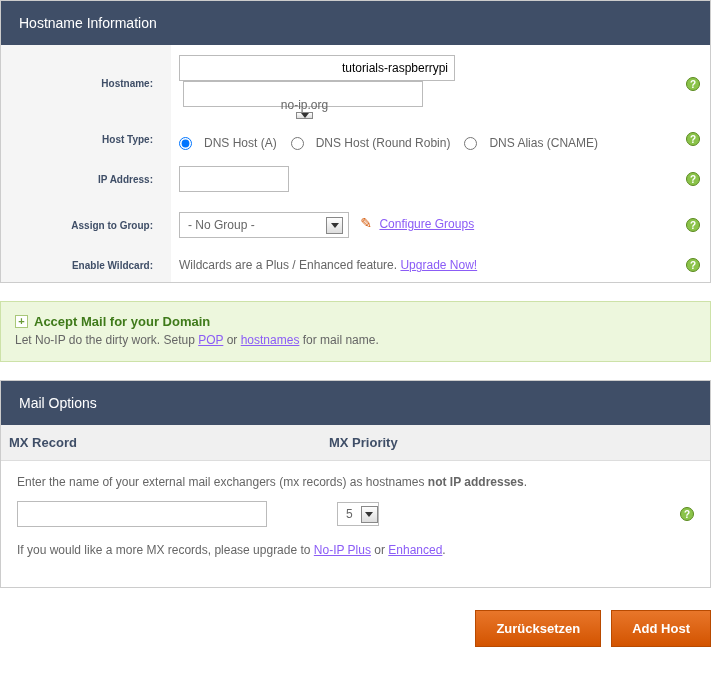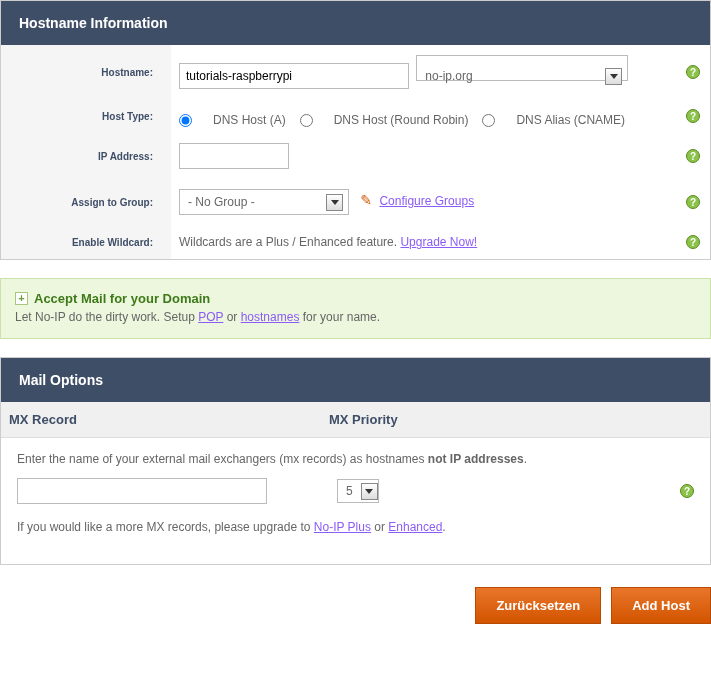--- a/index.html
+++ b/index.html
@@ -1,31 +1,31 @@
 <!DOCTYPE html>
 <html><head>
 <meta charset="utf-8">
 <style>
 * { box-sizing: border-box; margin: 0; padding: 0; }
 body { font-family: Arial, Helvetica, sans-serif; font-size: 12px; color: #666; background: #fff; width: 711px; }
 .panel { border: 1px solid #ccc; margin-bottom: 18px; }
-.panel-header { background: #3f4e67; color: #fff; font-weight: bold; font-size: 14px; padding: 14px 18px; }
+.panel-header { background: #3f4e67; color: #fff; font-weight: normal; font-size: 14px; padding: 14px 18px; }
 .form-table { width: 100%; border-collapse: collapse; }
 .form-table tr td { padding: 10px 8px; vertical-align: middle; }
 .label-cell { width: 170px; background: #f5f5f5; text-align: right; color: #3f4e67; font-weight: bold; font-size: 10px; padding-right: 18px !important; }
 .content-cell { position: relative; padding-right: 40px !important; }
 .help-cell { width: 34px; text-align: center; vertical-align: middle; }
 .help-icon { display: inline-block; width: 14px; height: 14px; border-radius: 50%; background: #8bc34a; border: 1px solid #5b8a1f; color: #fff; font-size: 10px; line-height: 14px; text-align: center; font-weight: bold; }
 input[type=text] { border: 1px solid #bbb; height: 26px; padding: 2px 6px; font-size: 12px; }
-.hostname-input { width: 230px; }
-.domain-select { display: inline-flex; align-items: center; justify-content: space-between; border: 1px solid #bbb; height: 26px; width: 212px; padding: 16px 5px 0 8px; margin-left: 4px; cursor: pointer; background: #fff; }
+.hostname-input { width: 276px; text-align: right; }
+.domain-select { display: inline-flex; align-items: center; justify-content: space-between; border: 1px solid #bbb; height: 26px; width: 240px; padding: 16px 5px 0 8px; margin-left: 4px; cursor: pointer; background: #fff; flex-direction: column; }
 .dropdown-btn { width: 17px; height: 17px; border: 1px solid #888; background: linear-gradient(#fefefe,#ddd); display: inline-flex; align-items: center; justify-content: center; }
 .dropdown-btn::after { content: ""; border-left: 4px solid transparent; border-right: 4px solid transparent; border-top: 5px solid #333; }
 .radio-row { display: flex; gap: 14px; align-items: center; flex-wrap: wrap; }
-.radio-row label { color: #666; font-size: 12px; display: inline-flex; align-items: center; gap: 21px; }
+.radio-row label { color: #666; font-size: 12px; display: inline-flex; align-items: center; gap: 12px; }
 .ip-input { width: 110px; }
 .group-select { display: inline-flex; align-items: center; justify-content: space-between; border: 1px solid #bbb; height: 26px; width: 170px; padding: 0 5px 0 8px; cursor: pointer; background: #fff; vertical-align: middle; }
 .pencil { color: #d35400; margin: 0 4px 0 8px; font-size: 14px; }
 a.link { color: #8b5cf6; text-decoration: underline; }
 .notice { background: #edf7dd; border: 1px solid #cde2a8; padding: 12px 14px 14px; margin-bottom: 18px; position: relative; }
 .notice-title { color: #3f7a1a; font-weight: bold; font-size: 13px; margin-bottom: 4px; display: flex; align-items: center; gap: 6px; }
 .expand-icon { display: inline-flex; width: 13px; height: 13px; border: 1px solid #a9c77a; background: #fff; color: #6a9a3a; align-items: center; justify-content: center; font-size: 11px; font-weight: bold; line-height: 1; }
 .sub-header { background: #f0f0f0; border-bottom: 1px solid #ddd; }
 .sub-header td { color: #3f4e67; font-weight: bold; font-size: 13px; padding: 10px 16px; }
 .mail-body { padding: 14px 16px 18px; }
@@ -105,21 +105,21 @@
   </tbody>
     </table>
 </div>
 
 <div class="notice">
   <div class="notice-title">
     <span class="expand-icon">+</span>
     <span>Accept Mail for your Domain</span>
   </div>
   <div>
-    <span>Let No-IP do the dirty work. Setup </span><a href="#" class="link">POP</a><span> or </span><a href="#" class="link">hostnames</a><span> for your name.</span>
+    <span>Let No-IP do the dirty work. Setup </span><a href="#" class="link">POP</a><span> or </span><a href="#" class="link">hostnames</a><span> for mail name.</span>
   </div>
 </div>
 
 <div class="panel">
   <div class="panel-header">Mail Options</div>
   <table class="form-table">
     <tbody>
         <tr class="sub-header">
       <td style="width:320px">MX Record</td>
       <td>MX Priority</td>

